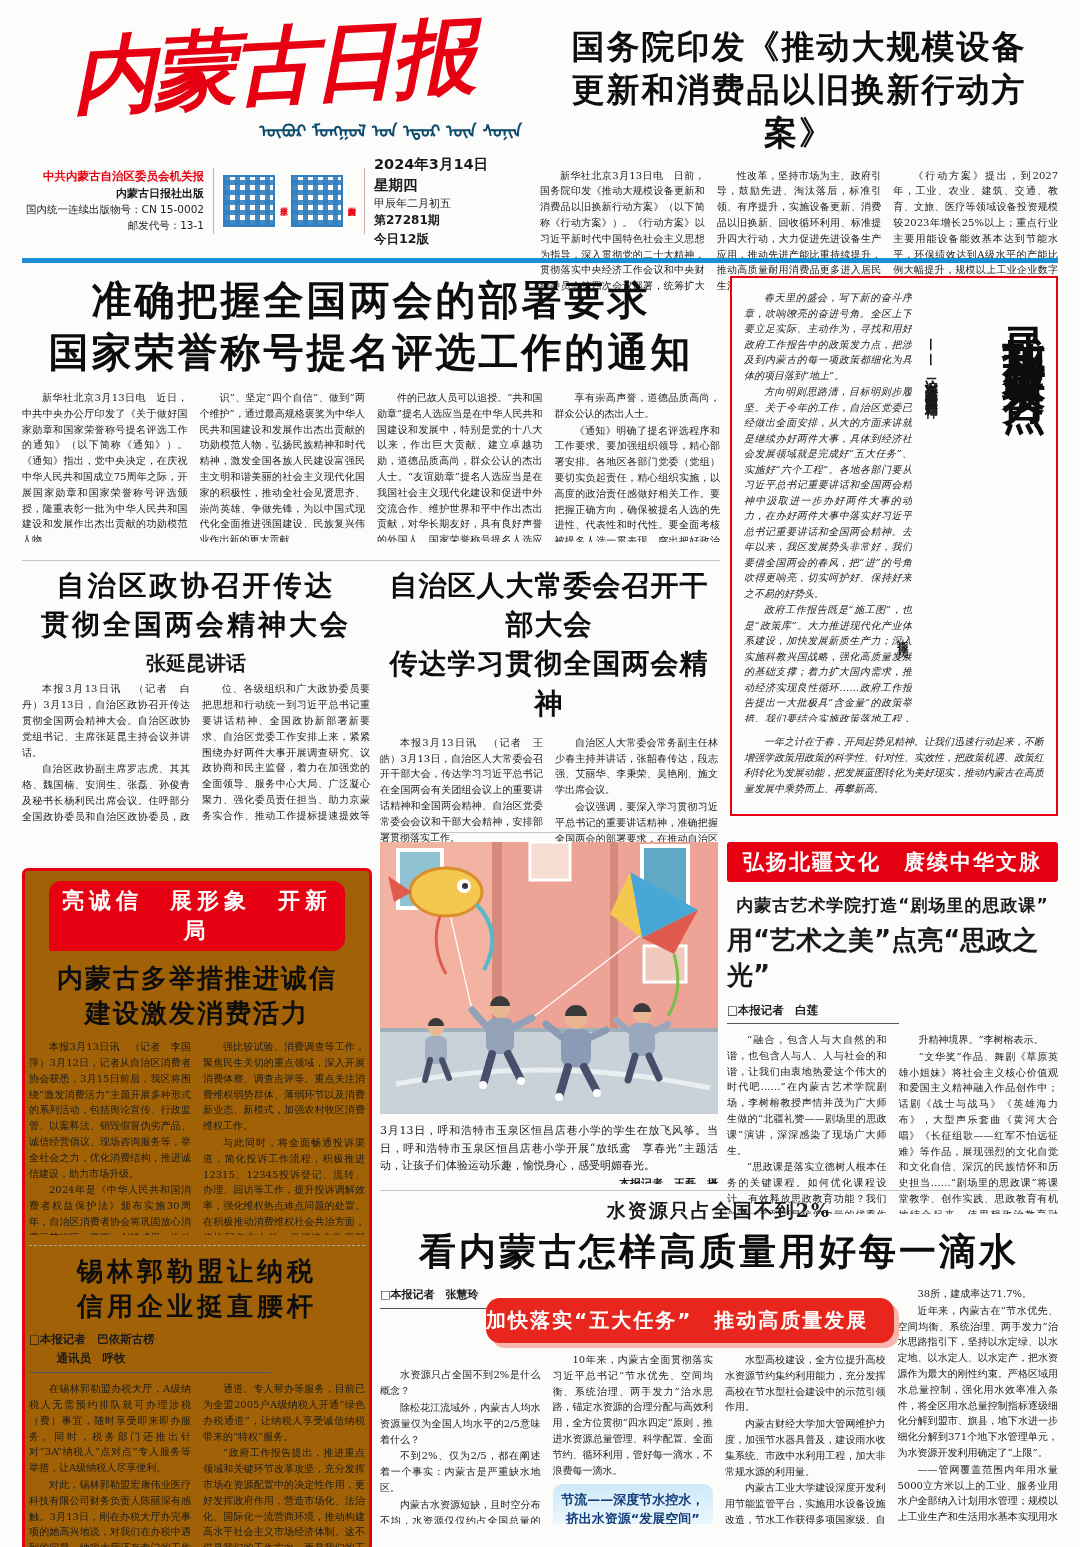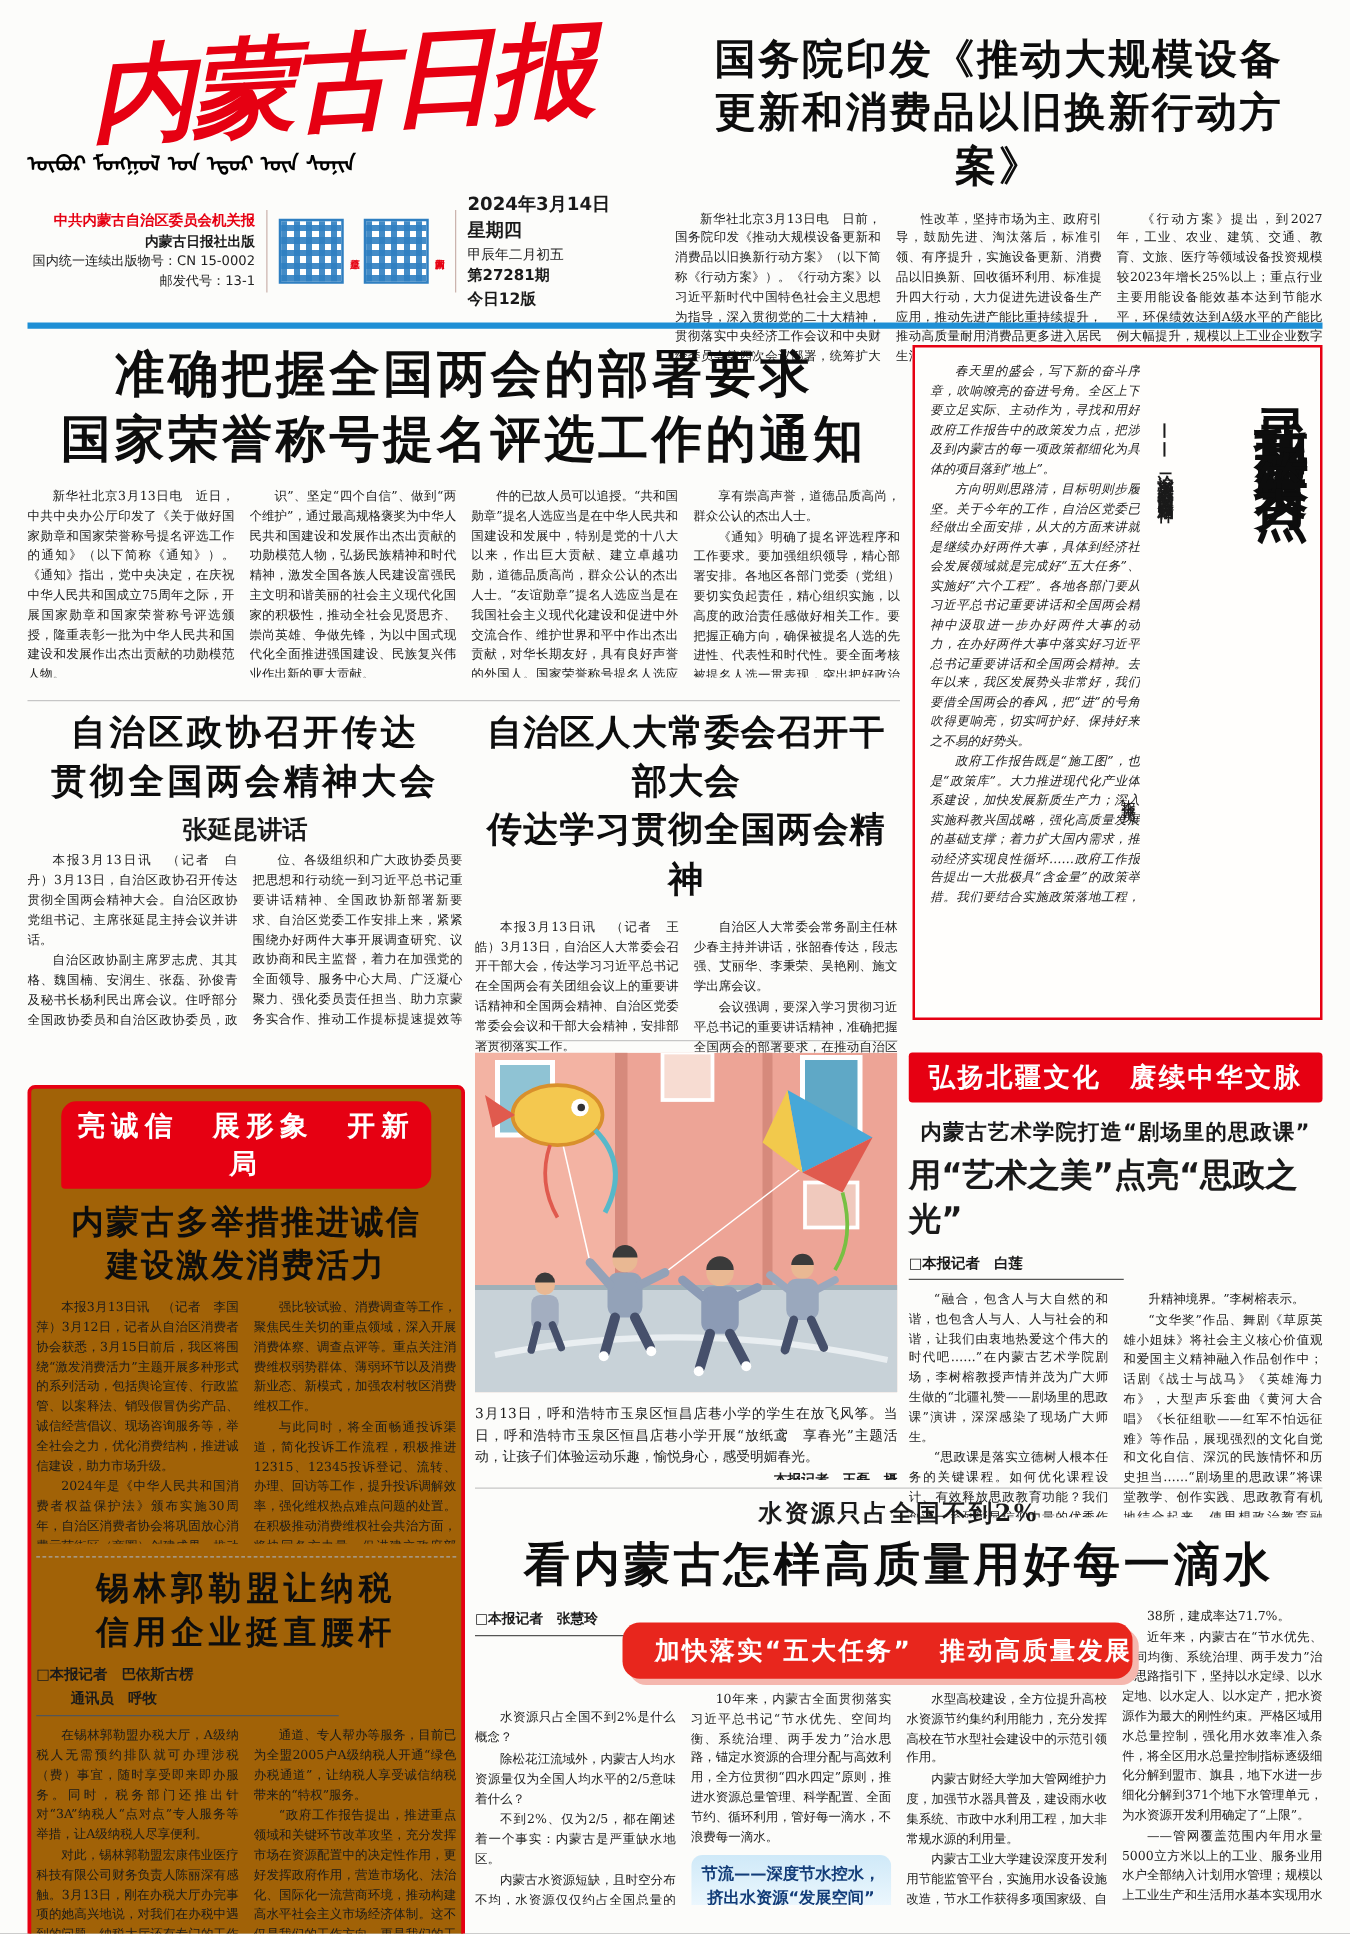--- a/index.html
+++ b/index.html
@@ -3,21 +3,21 @@
 <meta charset="utf-8">
 <style>
   html,body{margin:0;padding:0;background:#888;}
   .page{position:relative;width:1080px;height:1547px;margin:0 auto;background:#fcfcfa;
         font-family:"DejaVu Sans","Liberation Sans",sans-serif;color:#1a1a1a;overflow:hidden;}
   
   .masthead{position:absolute;left:22px;top:22px;width:500px;height:232px;}
   .logo{font-family:"DejaVu Serif","Liberation Serif",serif;font-style:italic;font-weight:900;
         font-size:84px;line-height:1.05;color:#e60012;text-align:center;letter-spacing:-4px;
         transform:rotate(-3deg);}
-  .mongolian{text-align:left;color:#000000;font-size:17px;letter-spacing:3px;font-weight:700;margin-top:2px;}
+  .mongolian{text-align:right;color:#0c4a6e;font-size:17px;letter-spacing:3px;font-weight:700;margin-top:2px;}
   .mast-row{display:flex;align-items:center;margin-top:12px;gap:9px;}
   .mast-info{width:182px;text-align:right;line-height:1.5;}
   .mi-red{color:#e60012;font-weight:800;font-size:11.5px;}
   .mi-b{font-weight:800;font-size:11px;}
   .mi-s{font-size:10.5px;color:#222;}
   .vdiv{width:1px;height:66px;background:#cbb4ae;}
   .qr-wrap{display:flex;gap:4px;align-items:center;}
   .qr{width:48px;height:48px;border:2px solid #2f7fc1;background:
       repeating-linear-gradient(0deg,rgba(47,127,193,.9) 0 5px,transparent 5px 10px),
       repeating-linear-gradient(90deg,rgba(47,127,193,.9) 0 5px,#fff 5px 10px);}
@@ -94,22 +94,22 @@
   .art .t{font-size:26px;font-weight:900;margin-top:6px;letter-spacing:0;}
   .art .byline{font-size:11.5px;font-weight:800;border-bottom:1px solid #555;width:52%;
                padding:6px 0 5px;margin-top:4px;}
   .art .cols{margin-top:8px;height:182px;}
   
   .water{position:absolute;left:380px;top:1198px;width:678px;}
   .water .kicker{font-family:"DejaVu Serif","Liberation Serif",serif;font-size:19px;font-weight:800;
                  text-align:center;letter-spacing:2px;}
   .water .t{font-size:37px;line-height:1.3;letter-spacing:3px;text-align:center;margin-top:4px;}
   .w-grid{position:relative;display:flex;gap:12px;margin-top:10px;height:238px;overflow:hidden;}
-  .w-badge{position:absolute;left:118px;top:12px;width:408px;background:#e8261d;color:#fff;
-           font-size:20px;font-weight:900;text-align:right;letter-spacing:2px;padding:9px 0;
+  .w-badge{position:absolute;left:106px;top:12px;width:408px;background:#e8261d;color:#fff;
+           font-size:20px;font-weight:900;text-align:left;letter-spacing:2px;padding:9px 0;
            border-radius:14px;box-shadow:5px 5px 0 #f5b7ae;z-index:2;}
   .w-byline{font-size:11px;font-weight:800;border-bottom:1px solid #555;padding-bottom:5px;
             width:82%;margin-bottom:6px;}
   .pad-top{padding-top:66px;}
   .gap-top p:first-child{margin-top:58px;}
   .w-subhead{background:linear-gradient(180deg,#cfe9f8,#f4fbff);color:#123c78;font-weight:800;
              font-size:13px;line-height:1.45;text-align:center;padding:7px 4px;border-radius:9px;
              margin:6px 0;text-indent:0 !important;font-family:"DejaVu Sans",sans-serif;}
 </style>
 </head>
@@ -191,20 +191,23 @@
 
   <div class="editorial">
     <div class="ed-body">
         <p>春天里的盛会，写下新的奋斗序章，吹响嘹亮的奋进号角。全区上下要立足实际、主动作为，寻找和用好政府工作报告中的政策发力点，把涉及到内蒙古的每一项政策都细化为具体的项目落到“地上”。</p>
         <p>方向明则思路清，目标明则步履坚。关于今年的工作，自治区党委已经做出全面安排，从大的方面来讲就是继续办好两件大事，具体到经济社会发展领域就是完成好“五大任务”、实施好“六个工程”。各地各部门要从习近平总书记重要讲话和全国两会精神中汲取进一步办好两件大事的动力，在办好两件大事中落实好习近平总书记重要讲话和全国两会精神。去年以来，我区发展势头非常好，我们要借全国两会的春风，把“进”的号角吹得更响亮，切实呵护好、保持好来之不易的好势头。</p>
         <p>政府工作报告既是“施工图”，也是“政策库”。大力推进现代化产业体系建设，加快发展新质生产力；深入实施科教兴国战略，强化高质量发展的基础支撑；着力扩大国内需求，推动经济实现良性循环……政府工作报告提出一大批极具“含金量”的政策举措。我们要结合实施政策落地工程，把落实政府工作报告同落实《国务院关于推动内蒙古高质量发展奋力书写中国式现代化新篇章的意见》、落实我区享有的各项国家支持政策统筹起来、一体推进。</p>
       </div>
     <div class="ed-title hl">寻找和用好政策发力点</div>
     <div class="ed-sub">——二论深入学习贯彻全国两会精神</div>
     <div class="ed-byline">本报评论员</div>
+    <div class="ed-bottom">
+        <p>一年之计在于春，开局起势见精神。让我们迅速行动起来，不断增强学政策用政策的科学性、针对性、实效性，把政策机遇、政策红利转化为发展动能，把发展蓝图转化为美好现实，推动内蒙古在高质量发展中乘势而上、再攀新高。</p>
+      </div>
   </div>
 
   <div class="rule" style="left:22px;top:560px;width:698px;"></div>
 
   <div class="zhengxie">
     <div class="t hl">
       <span style="display:block">自治区政协召开传达</span>
       <span style="display:block">贯彻全国两会精神大会</span>
     </div>
     <div class="sub">张延昆讲话</div>

